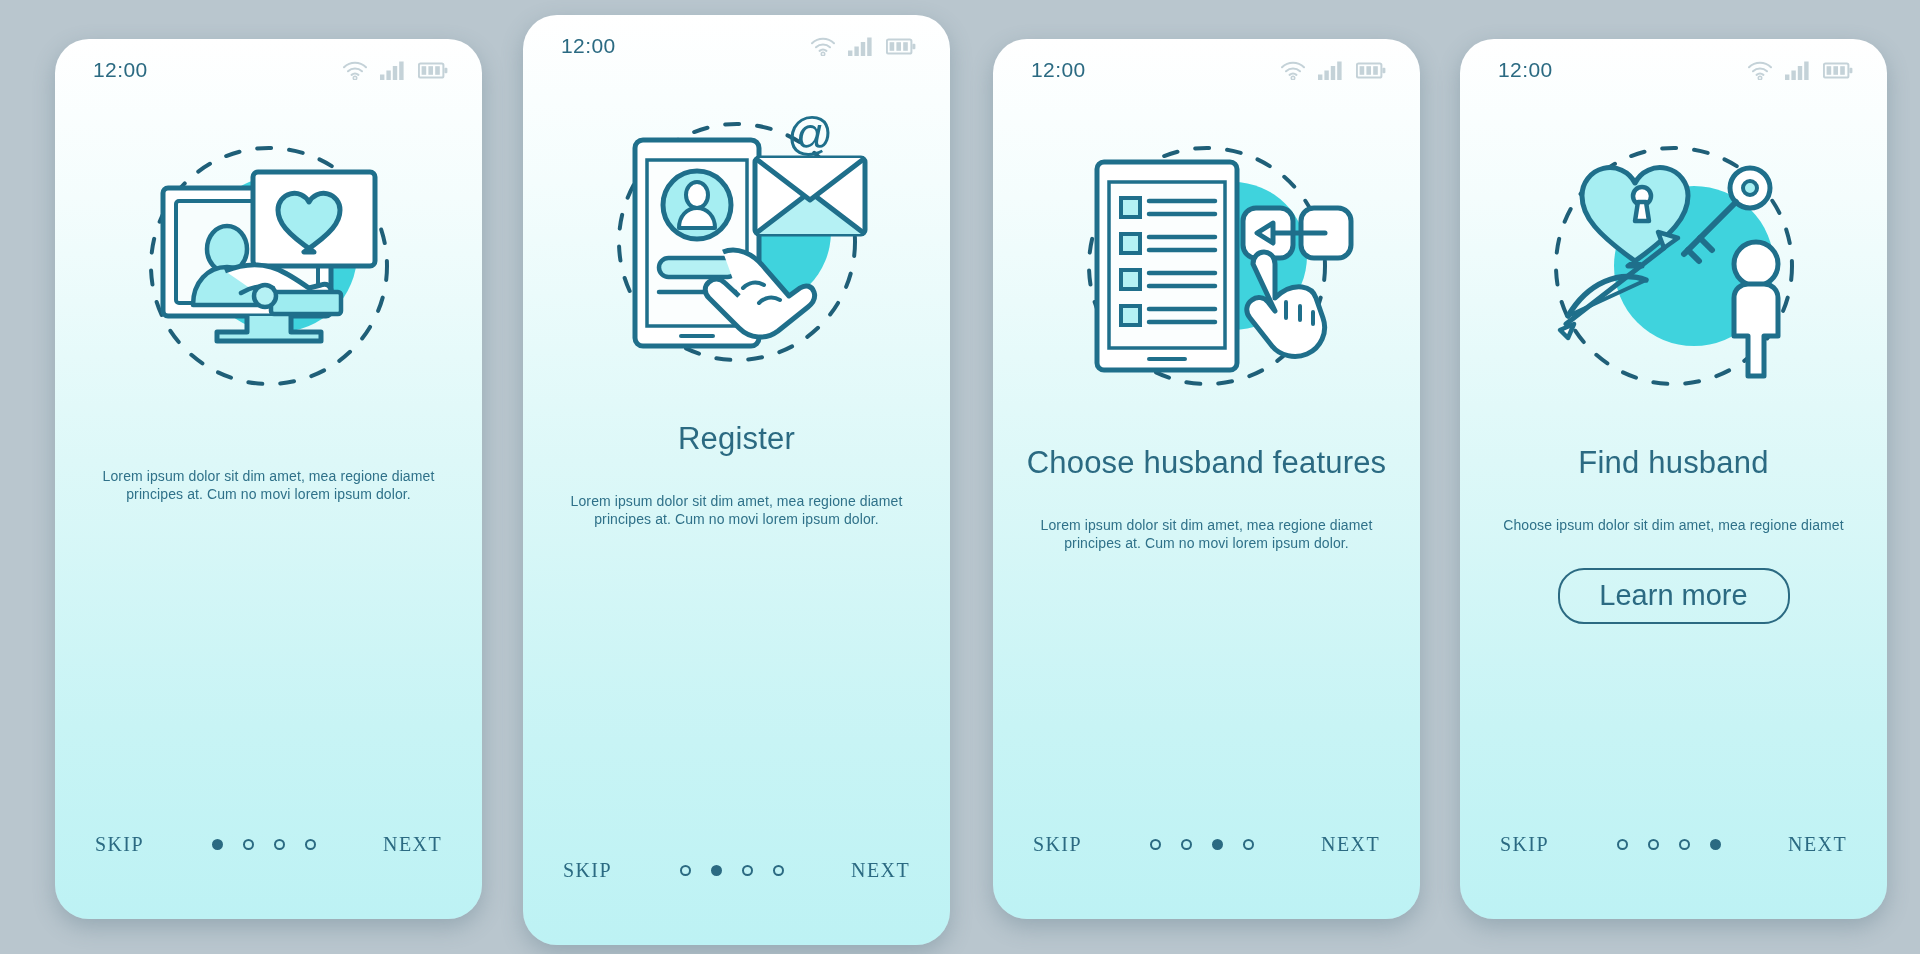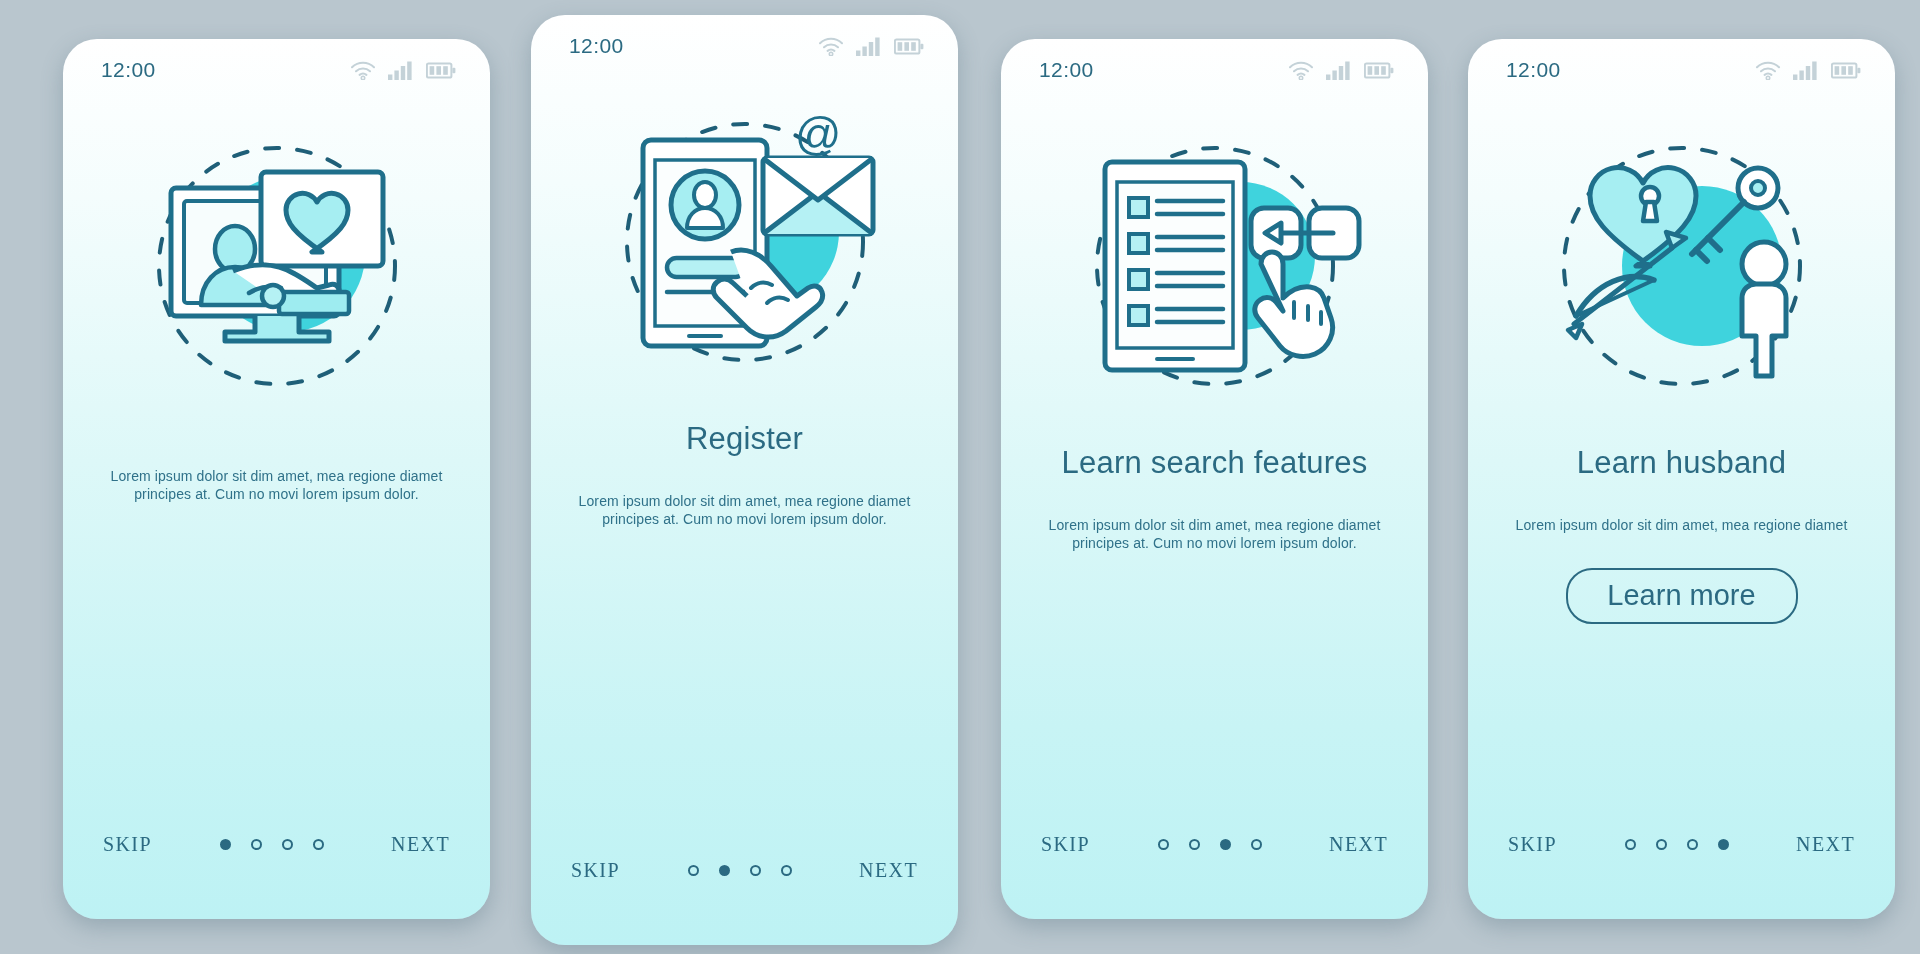--- a/index.html
+++ b/index.html
@@ -13,21 +13,21 @@
     position:relative;width:1920px;height:954px;
     display:flex;align-items:flex-start;
   }
   .phone{
     position:absolute;
     width:427px;height:880px;
     border-radius:34px;
     overflow:hidden;
     background:linear-gradient(180deg,#ffffff 0%,#f4fdfd 18%,#ddf8f8 48%,#c8f4f5 78%,#bdf2f4 100%);
     box-shadow:0 8px 22px rgba(80,110,125,.33);
-    display:flex;flex-direction:column;margin-left:8px;
+    display:flex;flex-direction:column;
   }
   .p1{left:55px;top:39px;}
   .p2{left:523px;top:15px;height:930px;}
   .p3{left:993px;top:39px;}
   .p4{left:1460px;top:39px;}
 
   
   .statusbar{
     height:62px;flex:0 0 62px;
     display:flex;align-items:center;justify-content:space-between;
@@ -298,21 +298,21 @@
         <line x1="204" y1="117" x2="268" y2="117" stroke="#1f6f8b" stroke-width="5" stroke-linecap="round"></line>
         <path d="M216 107 L200 117 L216 127 z" fill="#ffffff" stroke="#1f6f8b" stroke-width="5" stroke-linejoin="round"></path>
 
         <path d="M196 148 c0-7 5-12 11-12 c6 0 11 5 11 12 l0 34
                  c8-8 18-12 27-11 c7 1 12 5 14 11 l7 20 c5 14-2 30-16 36 c-12 5-27 2-35-8
                  l-22-28 c-5-6-4-14 2-18 c5-4 12-3 16 2 l7 9 z" fill="#ffffff" stroke="#1f6f8b" stroke-width="5" stroke-linejoin="round"></path>
         <path d="M229 186 l0 16 M243 190 l0 14 M256 196 l0 12" fill="none" stroke="#1f6f8b" stroke-width="4" stroke-linecap="round"></path>
       </svg>
     </div>
 
-    <div class="title">Learn search features</div>
+    <div class="title">Choose husband features</div>
     <div class="body">Lorem ipsum dolor sit dim amet, mea regione diamet principes at. Cum no movi lorem ipsum dolor.</div>
 
     <div class="navrow">
       <button class="navbtn">SKIP</button>
       <div class="dots">
         <span class="dot"></span>
         <span class="dot"></span>
         <span class="dot on"></span>
         <span class="dot"></span>
       </div>
@@ -367,22 +367,22 @@
         <path d="M44 200 L122 164" fill="none" stroke="#1f6f8b" stroke-width="4" stroke-linecap="round"></path>
         <path d="M42 208 L140 132" fill="none" stroke="#1f6f8b" stroke-width="5" stroke-linecap="round"></path>
         <path d="M140 132 l-6-16 l20 6 z" fill="#a6eef2" stroke="#1f6f8b" stroke-width="4.5" stroke-linejoin="round"></path>
         <path d="M36 214 l14 -6 l-6 14 z" fill="#ffffff" stroke="#1f6f8b" stroke-width="4.5" stroke-linejoin="round"></path>
 
         <circle cx="232" cy="148" r="22" fill="#ffffff" stroke="#1f6f8b" stroke-width="5"></circle>
         <path d="M210 182 c0-9 7-14 14-14 h16 c7 0 14 5 14 14 v38 h-14 v40 h-16 v-40 h-14 z" fill="#ffffff" stroke="#1f6f8b" stroke-width="5" stroke-linejoin="round"></path>
       </svg>
     </div>
 
-    <div class="title">Learn husband</div>
-    <div class="body">Lorem ipsum dolor sit dim amet, mea regione diamet</div>
+    <div class="title">Find husband</div>
+    <div class="body">Choose ipsum dolor sit dim amet, mea regione diamet</div>
     <div class="learnmore">Learn more</div>
 
     <div class="navrow">
       <button class="navbtn">SKIP</button>
       <div class="dots">
         <span class="dot"></span>
         <span class="dot"></span>
         <span class="dot"></span>
         <span class="dot on"></span>
       </div>

